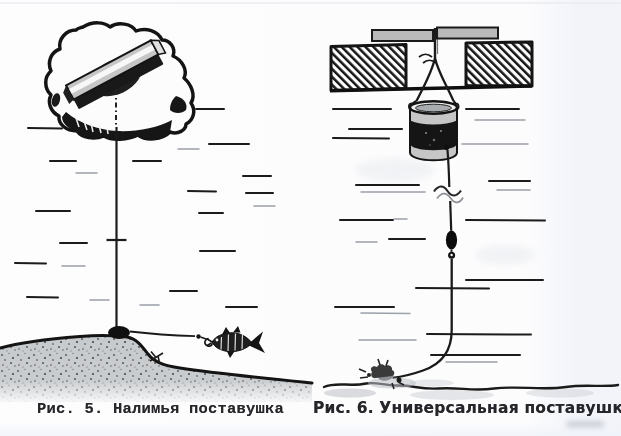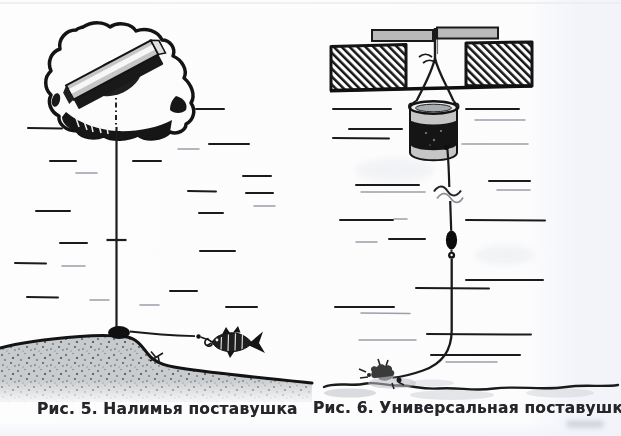--- a/index.html
+++ b/index.html
@@ -11,21 +11,21 @@
   .topline{position:absolute;top:2px;left:0;right:0;height:2px;background:#e9eaef;opacity:.7;}
   .bottomtint{position:absolute;left:0;bottom:0;width:100%;height:14px;
     background:linear-gradient(180deg,rgba(242,244,250,0),rgba(240,243,249,.9));}
   .smudge{position:absolute;left:566px;top:421px;width:38px;height:8px;background:#a6abb5;
     border-radius:4px;filter:blur(2.5px);opacity:.5;}
   .caption{
     position:absolute;font-weight:700;font-size:15.5px;letter-spacing:.2px;
     color:var(--caption,#26262a);white-space:nowrap;
     text-shadow:0 0 .5px rgba(40,40,45,.55);
   }
-  .cap-left{left:37px;top:400px;}
+  .cap-left{left:37px;top:400px;font-family:Liberation Mono, monospace;}
   .cap-right{left:313px;top:399px;}
   svg{position:absolute;left:0;top:0;}
   .wd{stroke:#1b1b1b;stroke-width:2;stroke-linecap:round;}
   .wg{stroke:#9aa0a8;stroke-width:1.5;stroke-linecap:round;}
 </style>
 </head>
 <body>
 
 <div class="stage">
   <div class="topline"></div>

